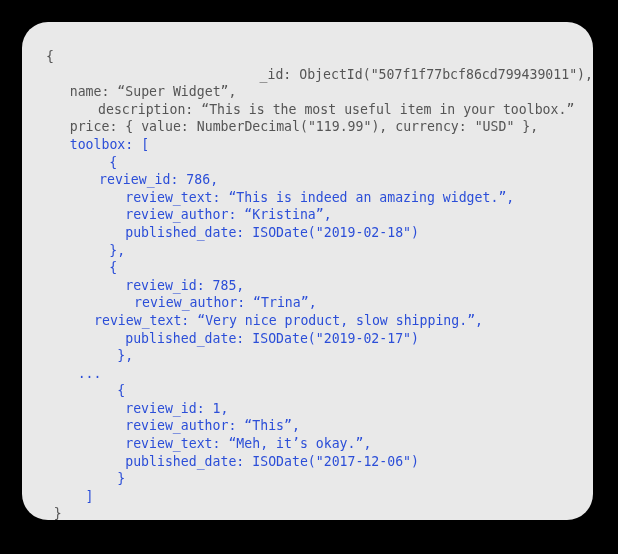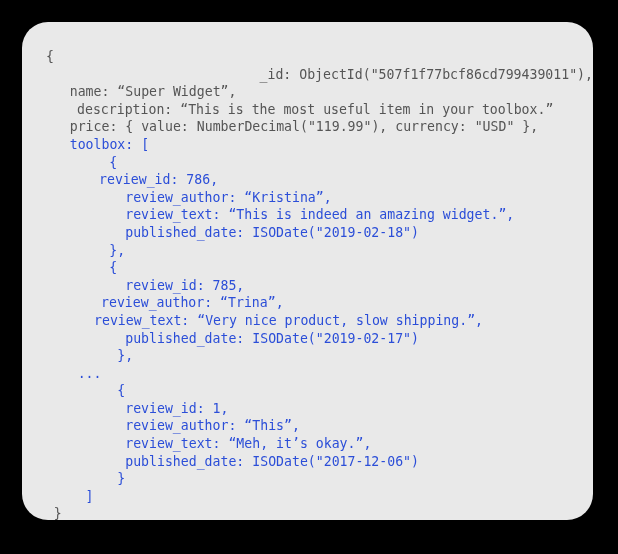--- a/index.html
+++ b/index.html
@@ -56,32 +56,32 @@
 </style>
 </head>
 <body>
 
 <div id="stage">
   <div id="code-card">
     <div id="code-listing">
         <div class="code-line gray" style="padding-left: 23.93px;">{</div>
         <div class="code-line gray" style="padding-left: 47.72px; text-align: right;">_id: ObjectId("507f1f77bcf86cd799439011"),</div>
         <div class="code-line gray" style="padding-left: 47.72px;">name: “Super Widget”,</div>
-        <div class="code-line gray" style="padding-left: 55px;">description: “This is the most useful item in your toolbox.”</div>
+        <div class="code-line gray" style="padding-left: 76px;">description: “This is the most useful item in your toolbox.”</div>
         <div class="code-line gray" style="padding-left: 47.72px;">price: { value: NumberDecimal("119.99"), currency: "USD" },</div>
         <div class="code-line blue" style="padding-left: 47.72px;">toolbox: [</div>
         <div class="code-line blue" style="padding-left: 87.37px;">{</div>
         <div class="code-line blue" style="padding-left: 77px;">review_id: 786,</div>
+        <div class="code-line blue" style="padding-left: 103.23px;">review_text: “This is indeed an amazing widget.”,</div>
         <div class="code-line blue" style="padding-left: 103.23px;">review_author: “Kristina”,</div>
-        <div class="code-line blue" style="padding-left: 103.23px;">review_text: “This is indeed an amazing widget.”,</div>
         <div class="code-line blue" style="padding-left: 103.23px;">published_date: ISODate("2019-02-18")</div>
         <div class="code-line blue" style="padding-left: 87.37px;">},</div>
         <div class="code-line blue" style="padding-left: 87.37px;">{</div>
         <div class="code-line blue" style="padding-left: 103.23px;">review_id: 785,</div>
-        <div class="code-line blue" style="padding-left: 79px;">review_author: “Trina”,</div>
+        <div class="code-line blue" style="padding-left: 79px; margin-left: 33px;">review_author: “Trina”,</div>
         <div class="code-line blue" style="padding-left: 60px; margin-left: 12px;">review_text: “Very nice product, slow shipping.”,</div>
         <div class="code-line blue" style="padding-left: 103.23px;">published_date: ISODate("2019-02-17")</div>
         <div class="code-line blue" style="padding-left: 95.3px;">},</div>
         <div class="code-line blue" style="padding-left: 55.65px;">...</div>
         <div class="code-line blue" style="padding-left: 95.3px;">{</div>
         <div class="code-line blue" style="padding-left: 103.23px;">review_id: 1,</div>
         <div class="code-line blue" style="padding-left: 103.23px;">review_author: “This”,</div>
         <div class="code-line blue" style="padding-left: 103.23px;">review_text: “Meh, it’s okay.”,</div>
         <div class="code-line blue" style="padding-left: 103.23px;">published_date: ISODate("2017-12-06")</div>
         <div class="code-line blue" style="padding-left: 95.3px;">}</div>

